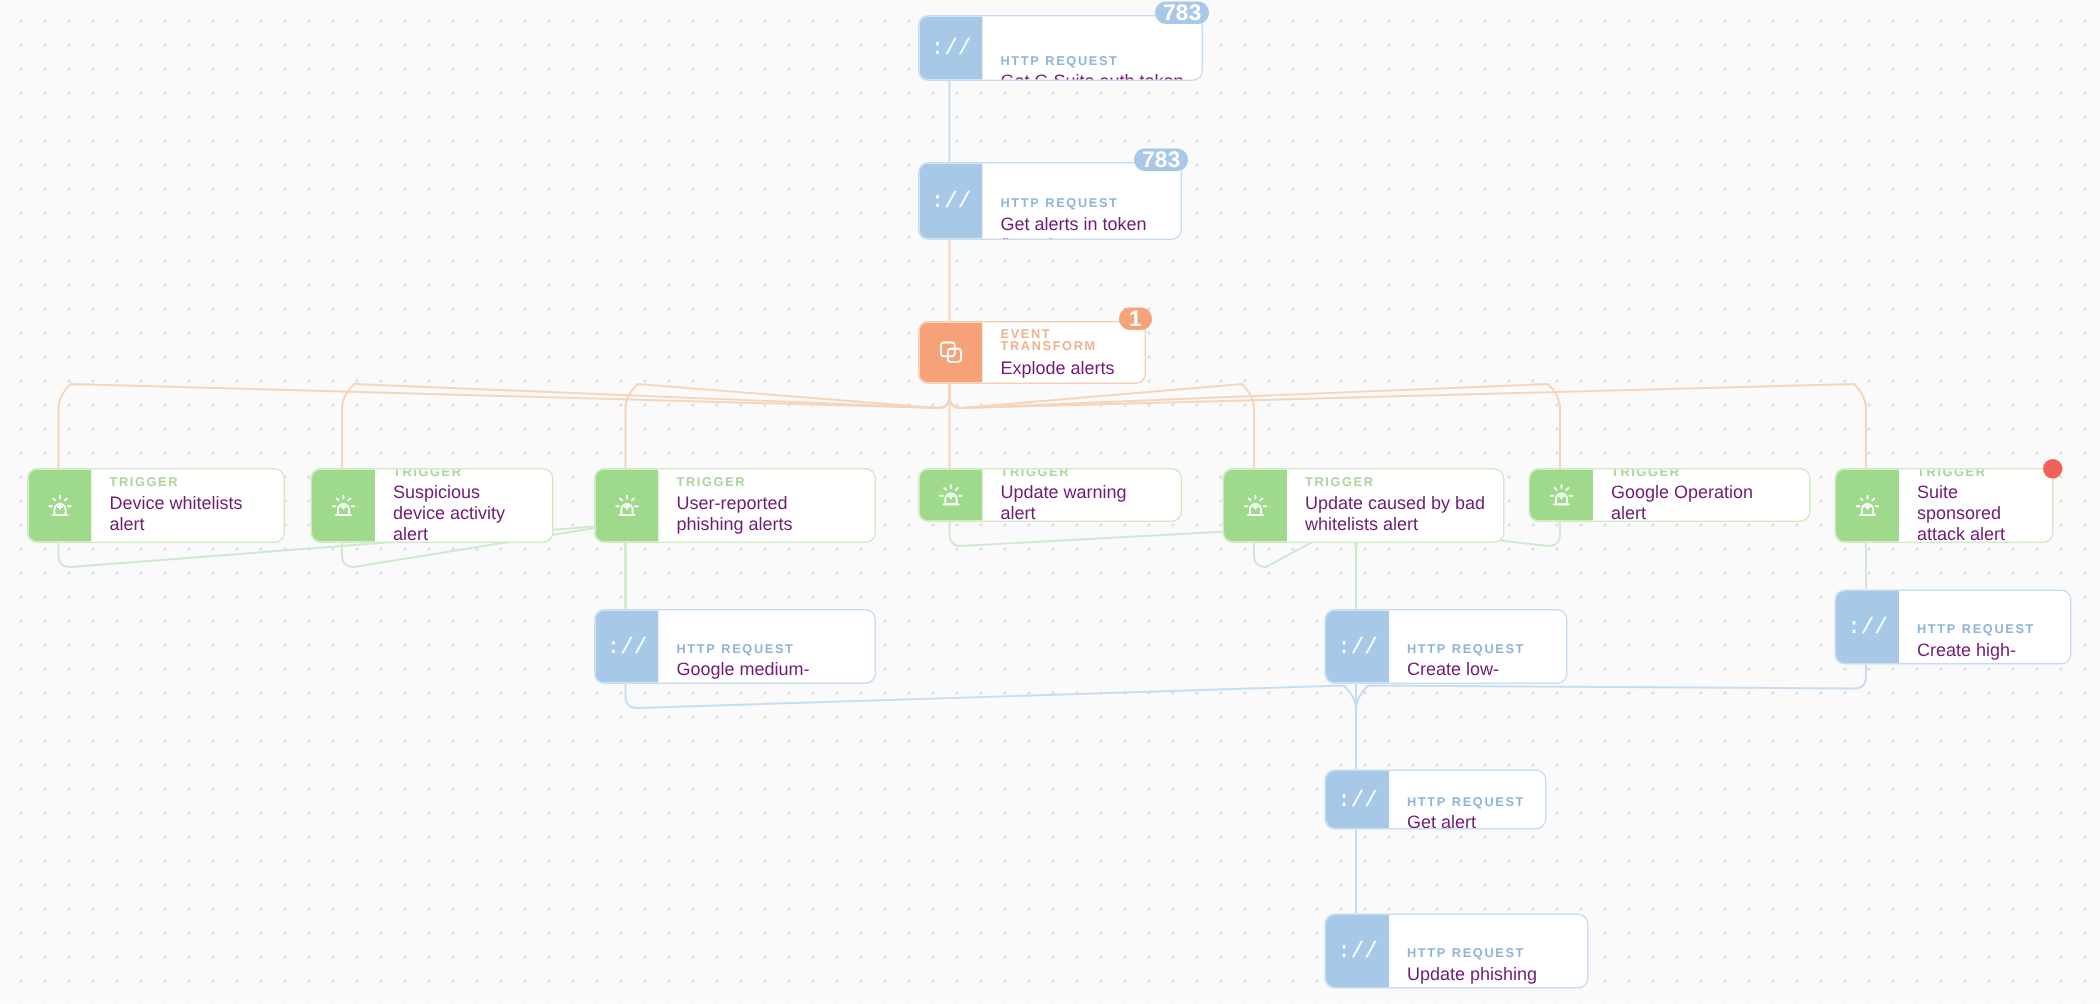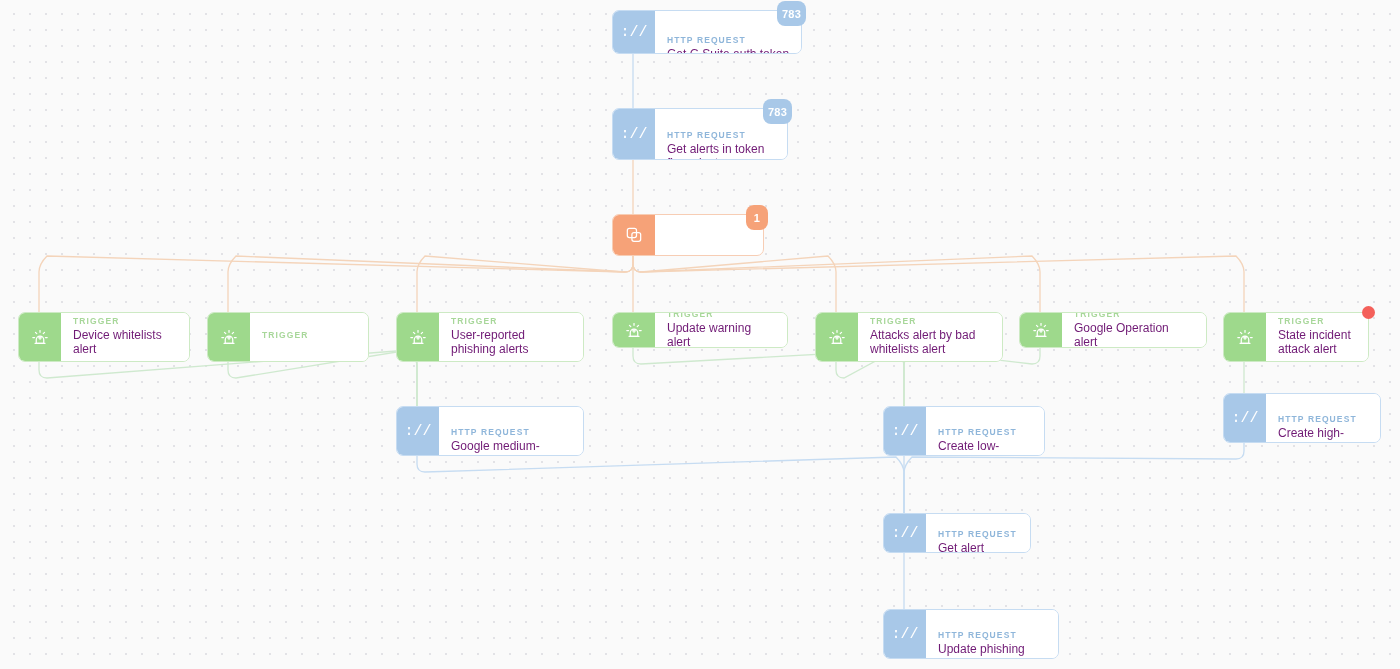--- a/index.html
+++ b/index.html
@@ -101,24 +101,24 @@
     border: 1px solid #cdeac4;
   }
   .node.trigger .node-icon { background: #9ed98c; }
   .node.trigger .node-kind { color: #a8d79a; }
 
   .badge {
     position: absolute;
     top: -9px;
     right: -4px;
     min-width: 22px;
-    height: 25px;
+    height: 15px;
     padding: 0 5px;
     border-radius: 8px;
-    font-size: 11px;
+    font-size: 15px;
     font-weight: bold;
     color: #ffffff;
     display: flex;
     align-items: center;
     justify-content: center;
     box-sizing: border-box;
     letter-spacing: 0.2px;
   }
   .badge.blue { background: #a8c8e8; }
   .badge.orange { background: #f6a278; }
@@ -181,20 +181,24 @@
         <div class="badge blue">783</div>
       </div>
       <div class="node transform" style="left: 612px; top: 214px; width: 152px; height: 42px;">
         <div class="node-inner">
           <div class="node-icon">
             <svg width="20" height="20" viewBox="0 0 24 24" class="icon-svg" fill="none" stroke="#ffffff" stroke-width="1.5" stroke-linejoin="round">
               <rect x="4" y="4" width="11" height="11" rx="2.5"></rect>
               <rect x="9.5" y="9" width="10.5" height="10.5" rx="2.5"></rect>
             </svg>
           </div>
+          <div class="node-body">
+            <div class="node-kind">EVENT TRANSFORM</div>
+            <div class="node-title">Explode alerts</div>
+          </div>
         </div>
         <div class="badge orange">1</div>
       </div>
       <div class="node trigger" style="left: 18px; top: 312px; width: 172px; height: 50px;">
         <div class="node-inner">
           <div class="node-icon">
             <svg width="20" height="20" viewBox="0 0 24 24" class="icon-svg" fill="none" stroke="#ffffff" stroke-width="1.5" stroke-linecap="round">
               <path d="M7.5 19.5h9v-4.2a4.5 4.5 0 0 0-9 0z"></path>
               <path d="M6 19.5h12"></path>
               <path d="M12 4.2v2.1"></path>
@@ -222,20 +226,21 @@
               <path d="M6.6 6.4l1.5 1.5"></path>
               <path d="M17.4 6.4l-1.5 1.5"></path>
               <path d="M3.4 12.6h2.1"></path>
               <path d="M18.5 12.6h2.1"></path>
               <path d="M12 11.3v3.4"></path>
               <path d="M10.3 13h3.4"></path>
             </svg>
           </div>
           <div class="node-body">
             <div class="node-kind">TRIGGER</div>
+            <div class="node-title">Suspicious device activity alert</div>
           </div>
         </div>
       </div>
       <div class="node trigger" style="left: 396px; top: 312px; width: 188px; height: 50px;">
         <div class="node-inner">
           <div class="node-icon">
             <svg width="20" height="20" viewBox="0 0 24 24" class="icon-svg" fill="none" stroke="#ffffff" stroke-width="1.5" stroke-linecap="round">
               <path d="M7.5 19.5h9v-4.2a4.5 4.5 0 0 0-9 0z"></path>
               <path d="M6 19.5h12"></path>
               <path d="M12 4.2v2.1"></path>
@@ -284,21 +289,21 @@
               <path d="M6.6 6.4l1.5 1.5"></path>
               <path d="M17.4 6.4l-1.5 1.5"></path>
               <path d="M3.4 12.6h2.1"></path>
               <path d="M18.5 12.6h2.1"></path>
               <path d="M12 11.3v3.4"></path>
               <path d="M10.3 13h3.4"></path>
             </svg>
           </div>
           <div class="node-body">
             <div class="node-kind">TRIGGER</div>
-            <div class="node-title">Attacks alert by bad whitelists alert</div>
+            <div class="node-title">Update caused by bad whitelists alert</div>
           </div>
         </div>
       </div>
       <div class="node trigger" style="left: 1019px; top: 312px; width: 188px; height: 36px;">
         <div class="node-inner">
           <div class="node-icon">
             <svg width="20" height="20" viewBox="0 0 24 24" class="icon-svg" fill="none" stroke="#ffffff" stroke-width="1.5" stroke-linecap="round">
               <path d="M7.5 19.5h9v-4.2a4.5 4.5 0 0 0-9 0z"></path>
               <path d="M6 19.5h12"></path>
               <path d="M12 4.2v2.1"></path>
@@ -326,21 +331,21 @@
               <path d="M6.6 6.4l1.5 1.5"></path>
               <path d="M17.4 6.4l-1.5 1.5"></path>
               <path d="M3.4 12.6h2.1"></path>
               <path d="M18.5 12.6h2.1"></path>
               <path d="M12 11.3v3.4"></path>
               <path d="M10.3 13h3.4"></path>
             </svg>
           </div>
           <div class="node-body">
             <div class="node-kind">TRIGGER</div>
-            <div class="node-title">State incident attack alert</div>
+            <div class="node-title">Suite sponsored attack alert</div>
           </div>
         </div>
         <div class="dot-badge"></div>
       </div>
       <div class="node http" style="left: 396px; top: 406px; width: 188px; height: 50px;">
         <div class="node-inner">
           <div class="node-icon">://</div>
           <div class="node-body">
             <div class="node-kind">HTTP REQUEST</div>
             <div class="node-title">Google medium-priority incident</div>

